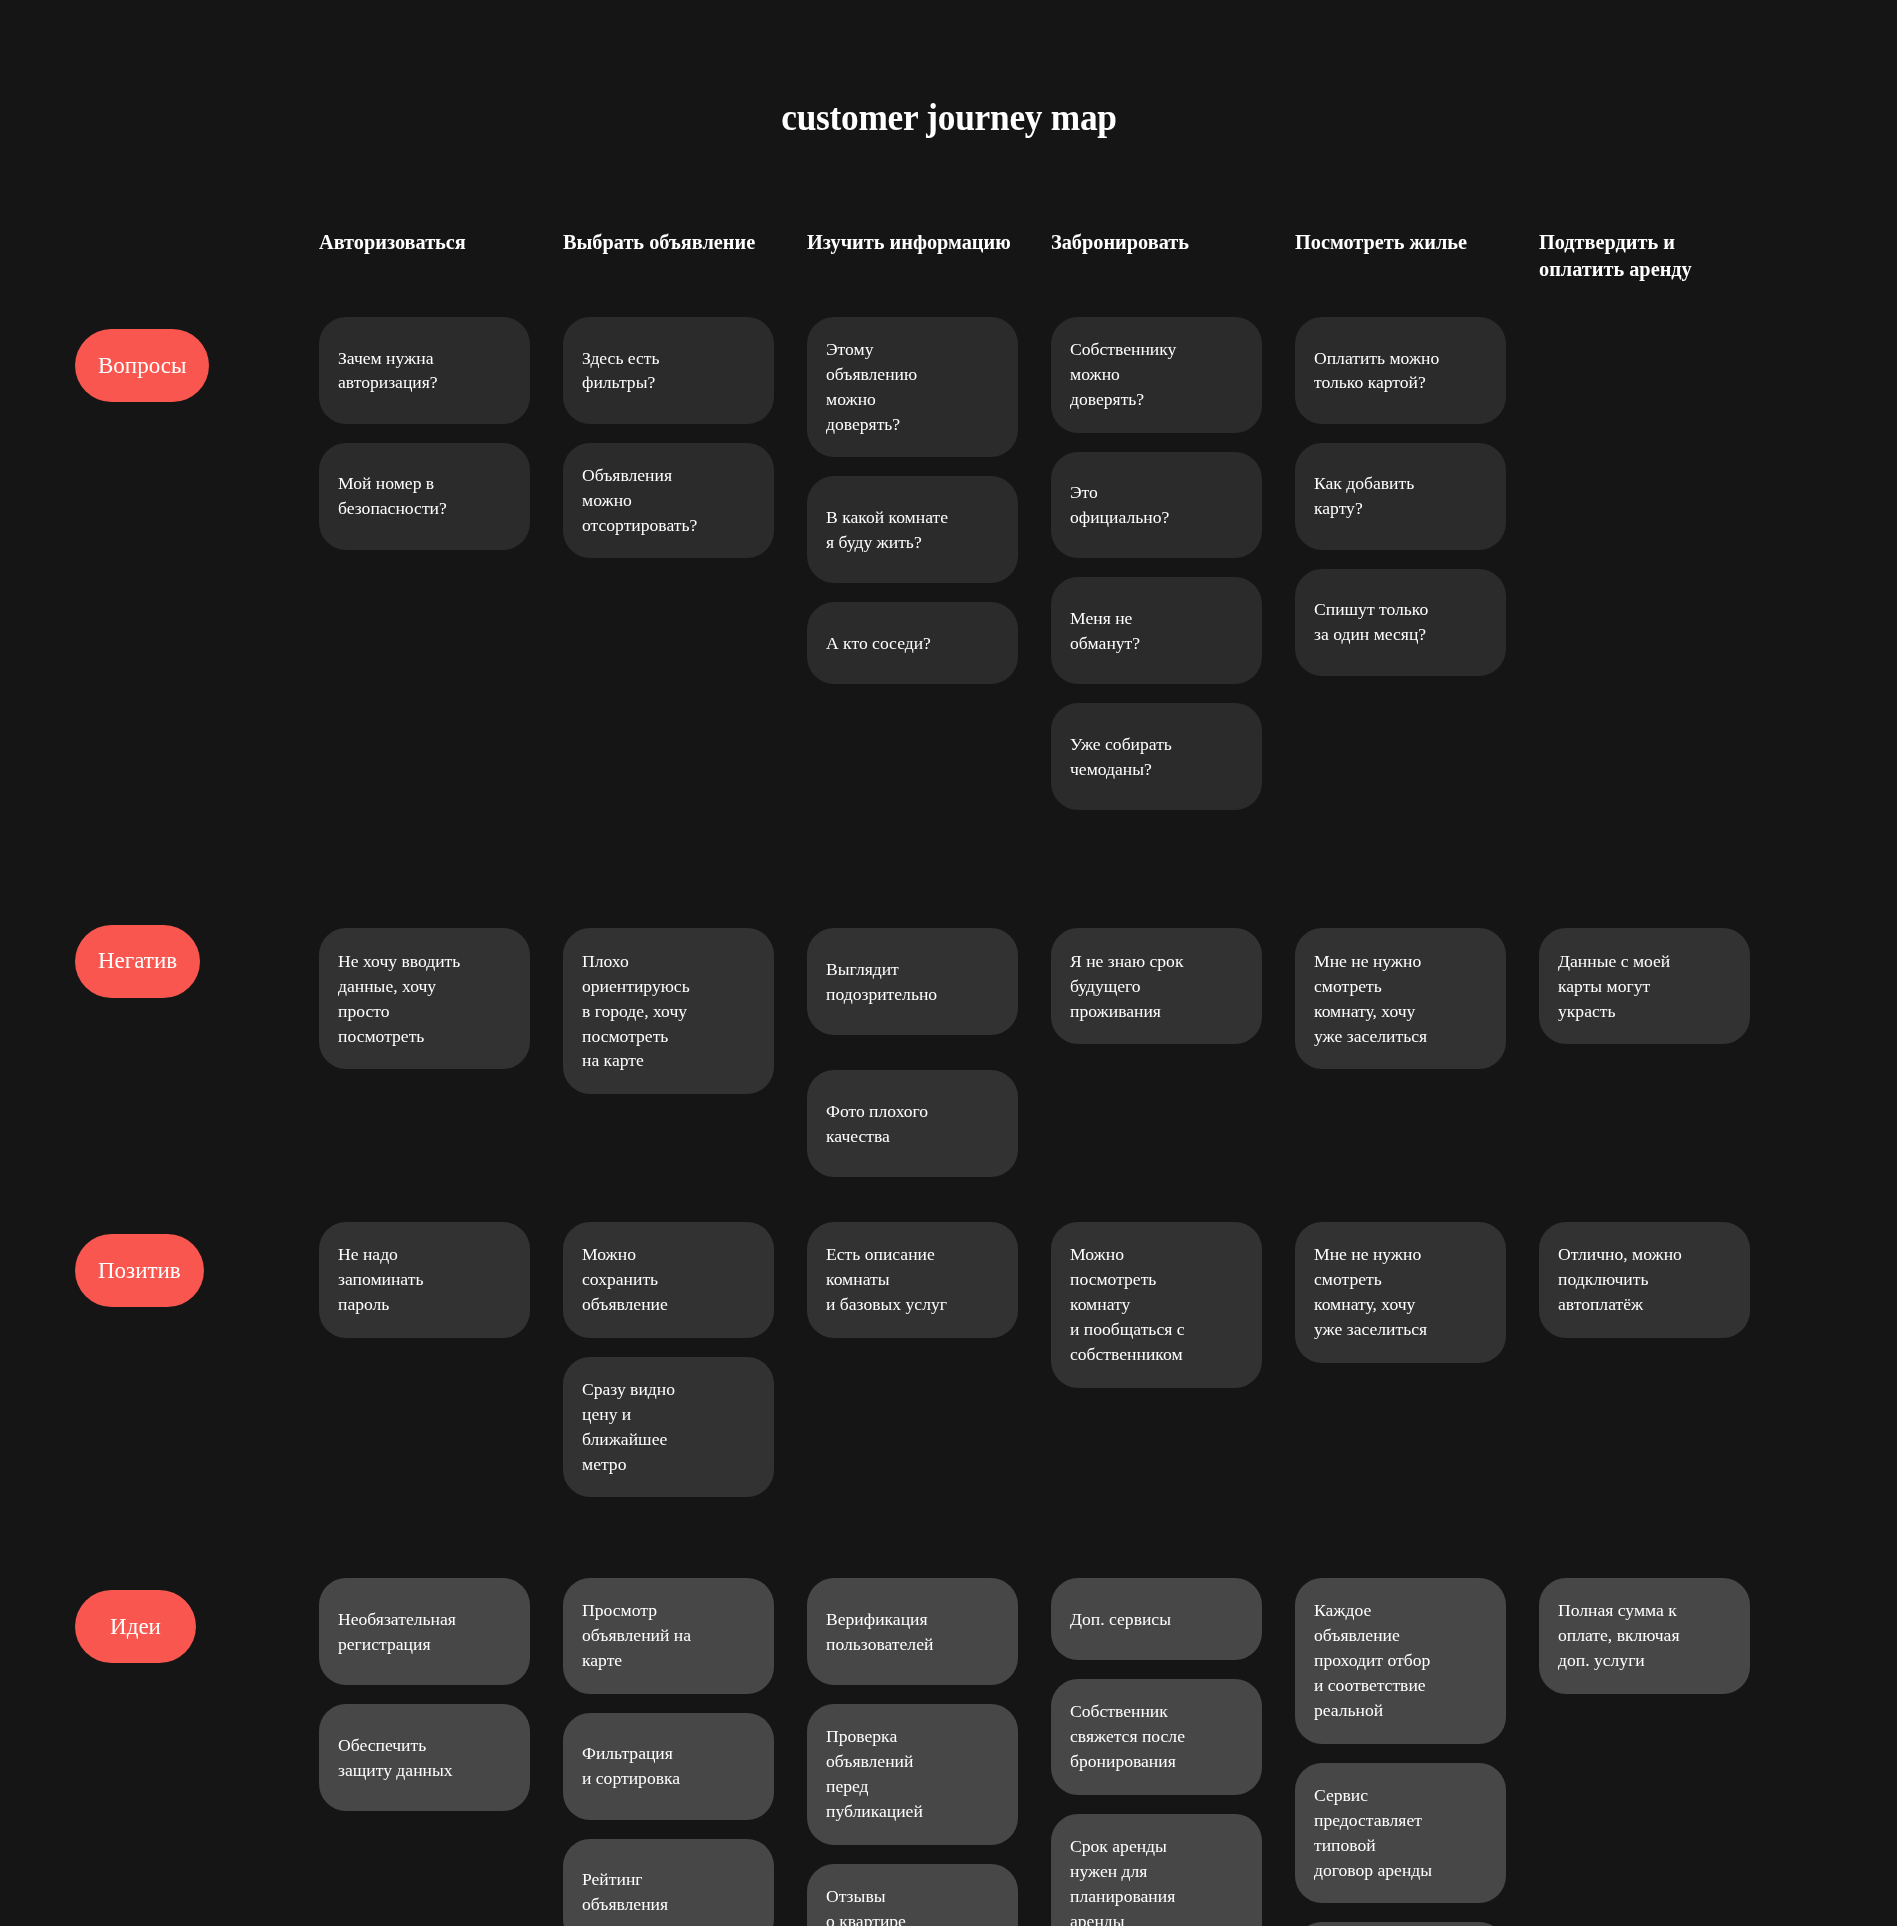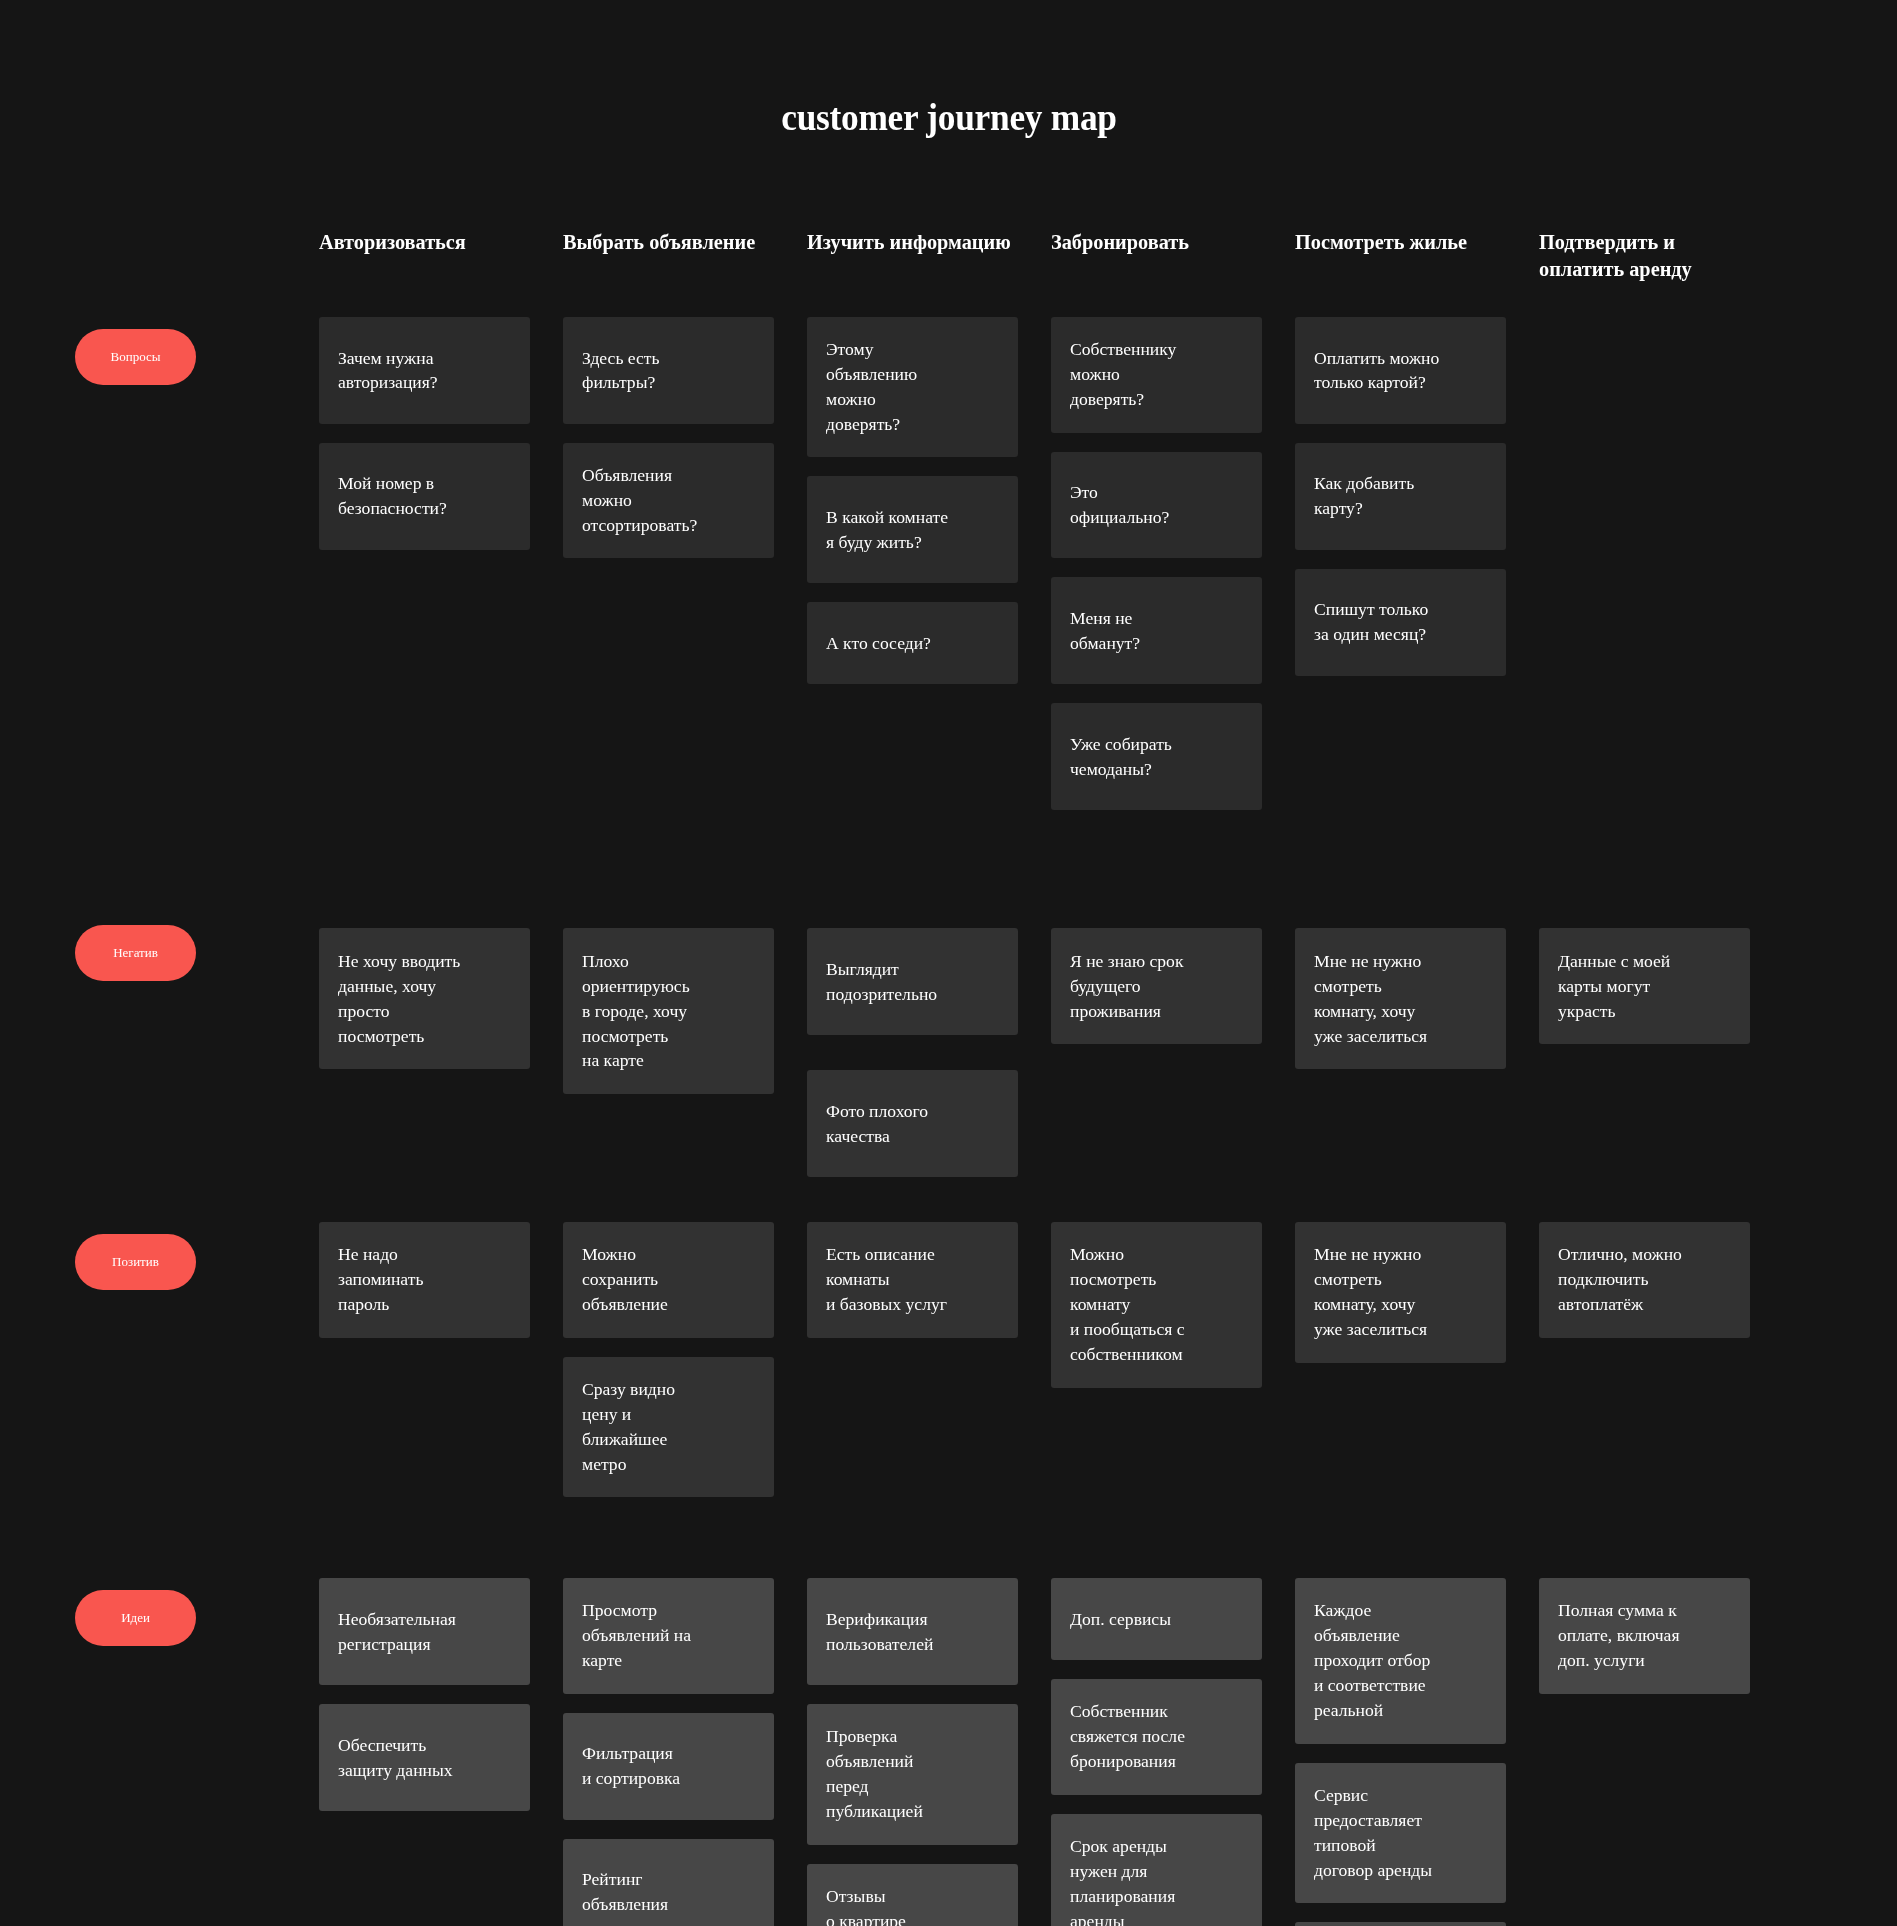--- a/index.html
+++ b/index.html
@@ -67,38 +67,38 @@
   .row-label-cell{
     padding-top:12.2px;
   }
   .pill{
     display:inline-flex;
     align-items:center;
     justify-content:center;
     background:var(--accent);
     color:var(--text);
     border-radius:41px;
-    font-size:13px;
+    font-size:23px;
     font-weight:400;
     padding:0 23px;
-    height:56px;
+    height:73px;
     min-width:121px;
     white-space:nowrap;
   }
 
   
   .stack{
     display:flex;
     flex-direction:column;
     gap:19px;
     padding-right:33px;
     align-content:flex-start;
   }
   .card{
-    border-radius:3px;
+    border-radius:27px;
     color:var(--text);
     font-size:17.6px;
     line-height:1.42;
     padding:20.3px 20.3px 20.3px 19px;
     white-space:pre-line;
   }
   .card.pad-lg{ padding:28.5px 20.3px 28.5px 19px; }
 
   .row-questions .card{ background:var(--card-dark); }
   .row-negative  .card{ background:var(--card-mid);margin-top:16px; }

